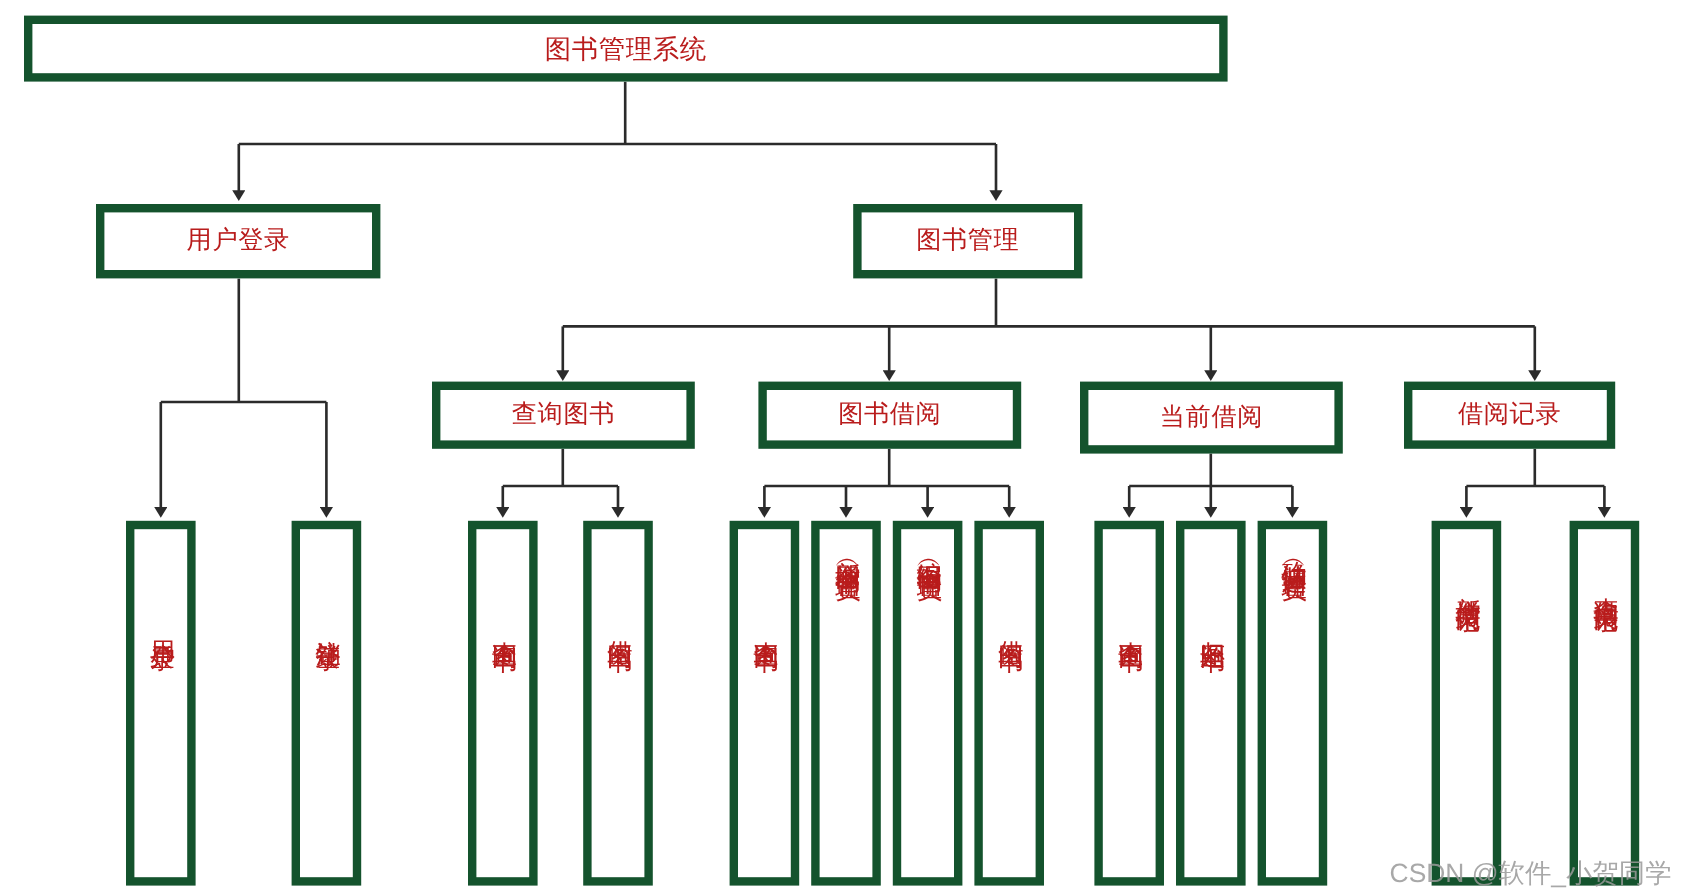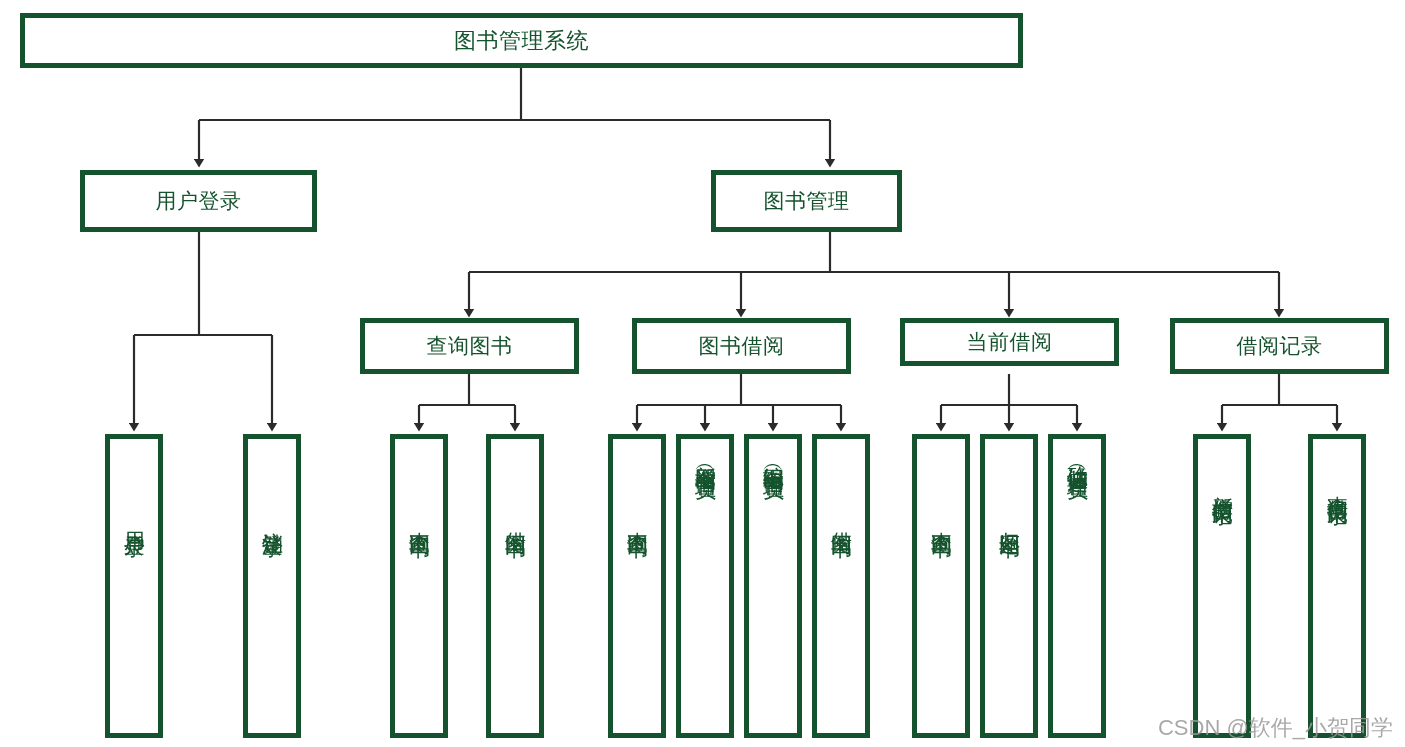--- a/index.html
+++ b/index.html
@@ -13,26 +13,26 @@
   #canvas {
     position: relative;
     width: 1405px;
     height: 747px;
     background: #ffffff;
     overflow: hidden;
   }
   .node {
     position: absolute;
     box-sizing: border-box;
-    border: 5px solid #14532d;
+    border: 7px solid #14532d;
     background: #ffffff;
     display: flex;
     align-items: center;
     justify-content: center;
-    color: #14532d;
+    color: #b91c1c;
   }
   .node .label {
     display: block;
     text-align: center;
     line-height: 1.05;
   }
   .node.horiz .label {
     font-size: 21px;
     letter-spacing: 0.5px;
   }
@@ -139,24 +139,24 @@
   <div class="node horiz" style="left:711px; top:170px; width:191px; height:62px;">
     <span class="label">图书管理</span>
   </div>
 
   <div class="node horiz" style="left:360px; top:318px; width:219px; height:56px;">
     <span class="label">查询图书</span>
   </div>
   <div class="node horiz" style="left:632px; top:318px; width:219px; height:56px;">
     <span class="label">图书借阅</span>
   </div>
-  <div class="node horiz" style="left:900px; top:318px; width:219px; height:48px;">
+  <div class="node horiz" style="left:900px; top:318px; width:219px; height:60px;">
     <span class="label">当前借阅</span>
   </div>
-  <div class="node horiz" style="left:1170px; top:318px; width:219px; height:56px;">
+  <div class="node horiz" style="left:1170px; top:318px; width:176px; height:56px;">
     <span class="label">借阅记录</span>
   </div>
 
   <div class="node vert" style="left:105px; top:434px; width:58px; height:304px; padding-top:76px;">
     <span class="label">用户登录</span>
   </div>
   <div class="node vert" style="left:243px; top:434px; width:58px; height:304px; padding-top:76px;">
     <span class="label">注销登录</span>
   </div>
 

